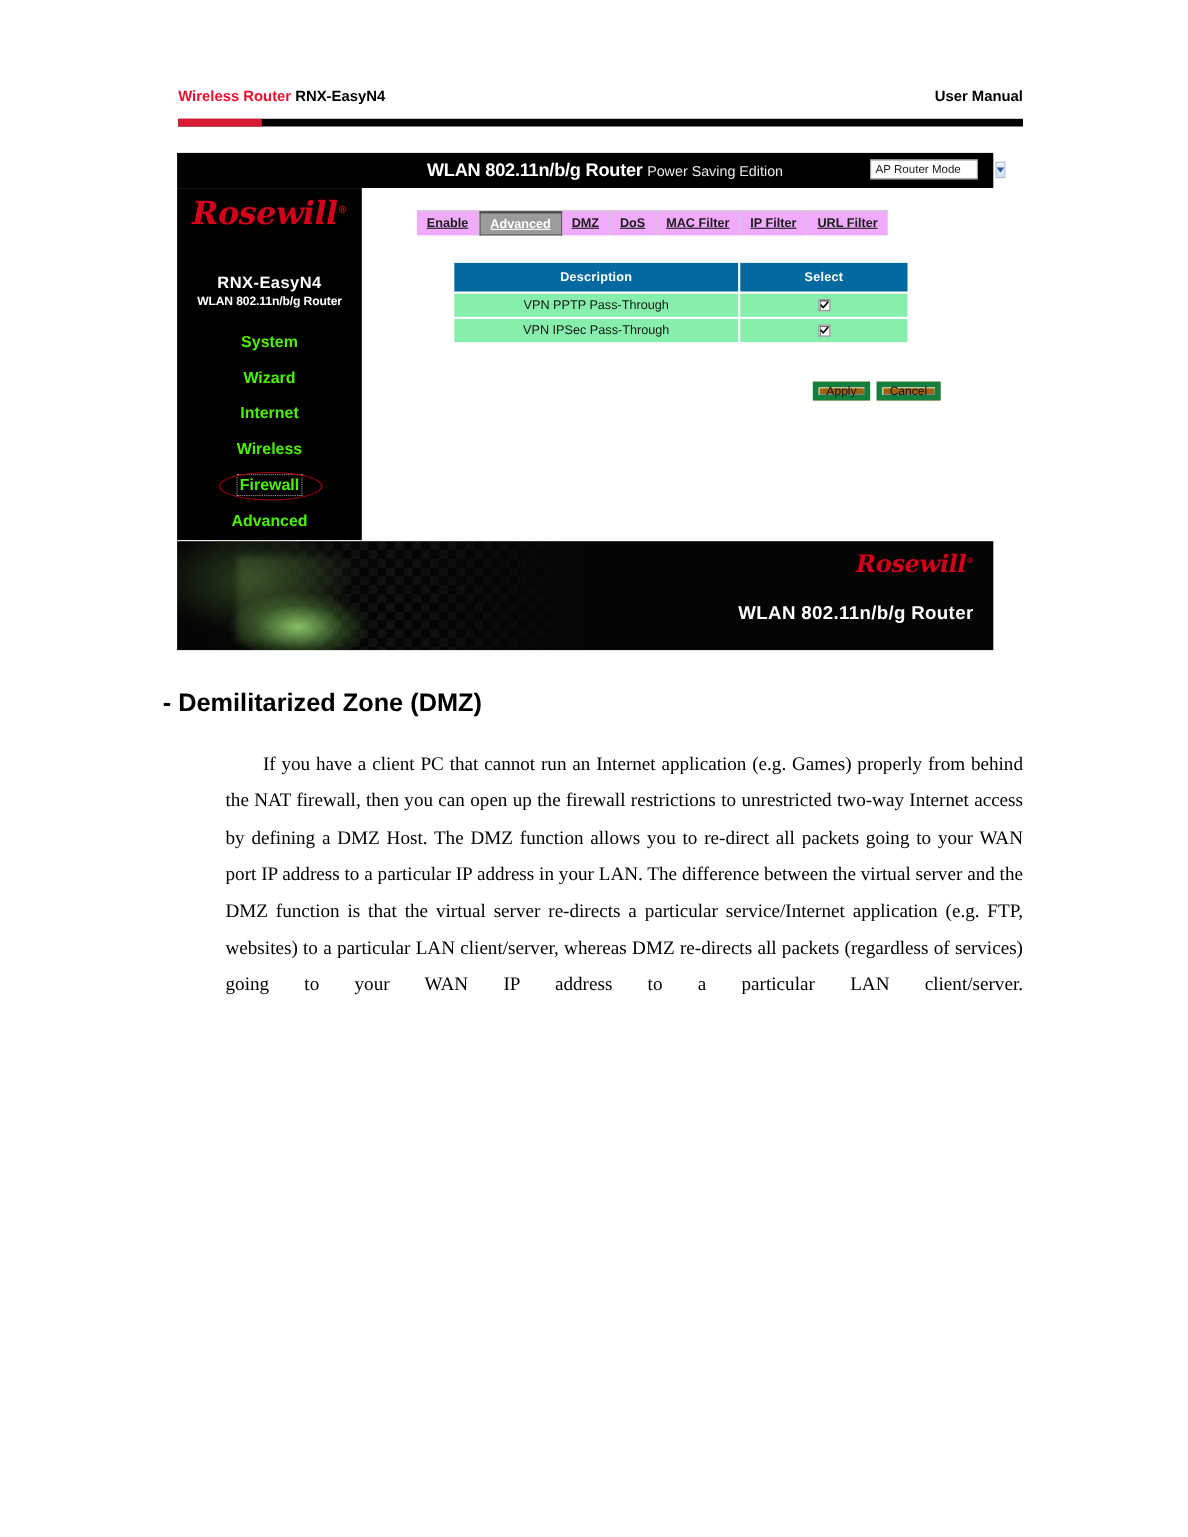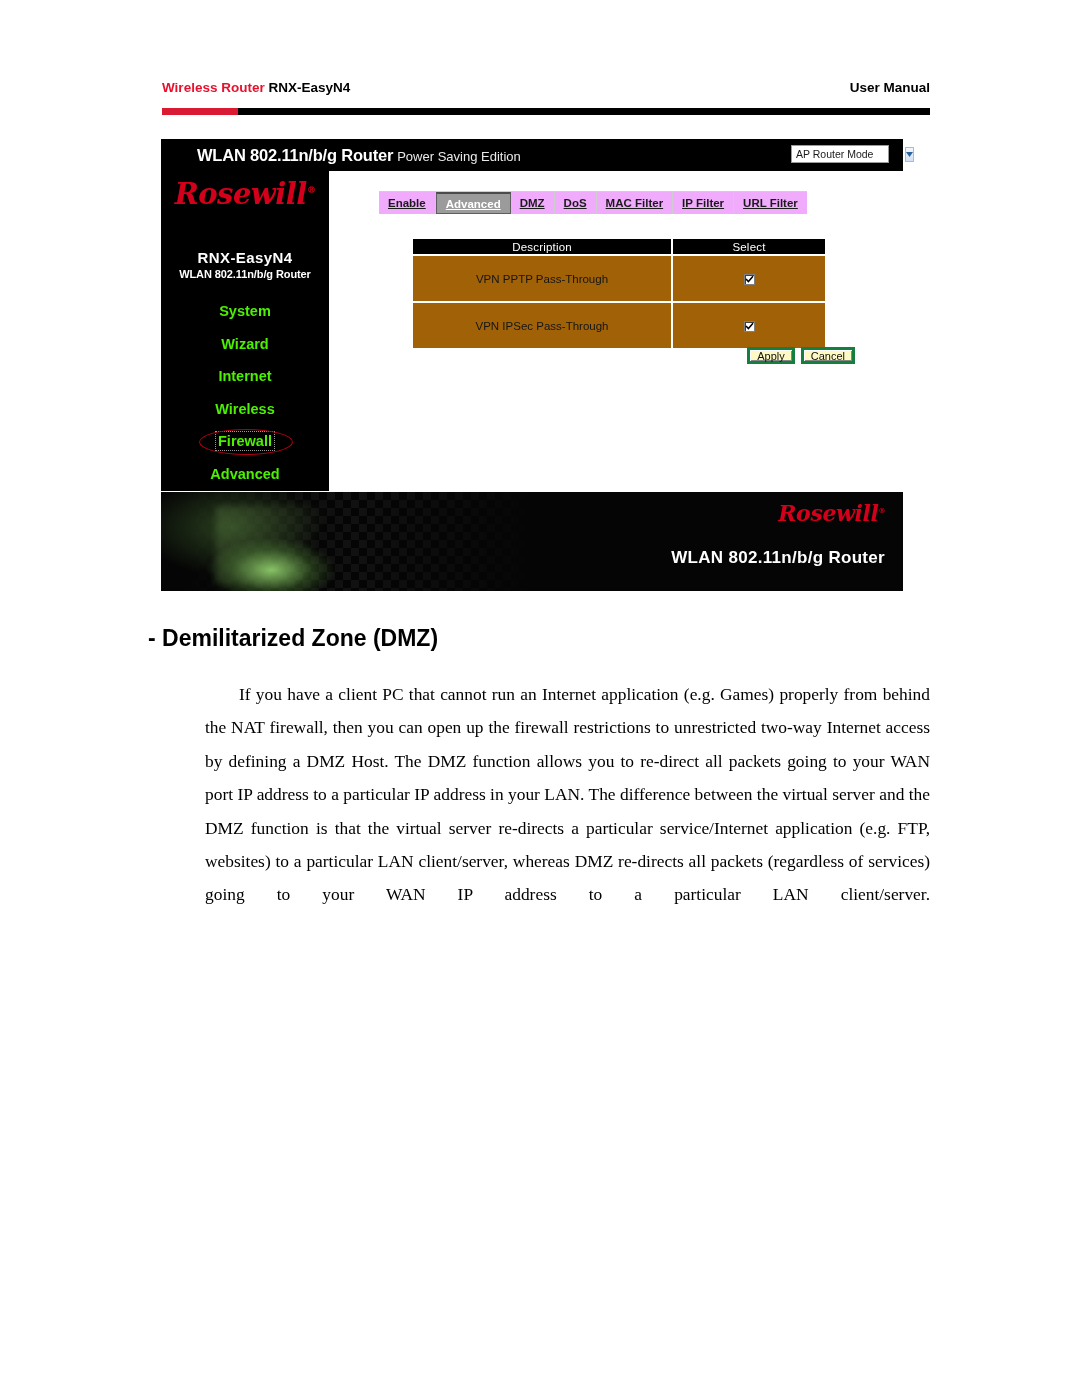--- a/index.html
+++ b/index.html
@@ -79,20 +79,21 @@
     height: 32px;
     background: #000000;
   }
   .router-title {
     position: absolute;
     left: 0;
     top: 0;
     width: 742px;
     height: 38px;
     line-height: 32px;
+    text-align: center;
     white-space: nowrap;
     padding-left: 36px;
     box-sizing: border-box;
   }
   .router-title .t-main {
     font-size: 16.5px;
     font-weight: bold;
     color: #ffffff;
     letter-spacing: -0.2px;
   }
@@ -269,36 +270,36 @@
   .data-table {
     position: absolute;
     left: 82px;
     top: 66px;
     width: 416px;
     border-collapse: separate;
     border-spacing: 2px 2px;
     table-layout: fixed;
   }
   .data-table th {
-    background: #000000;
+    background: #0369a1;
     color: #ffffff;
     font-size: 11.5px;
-    font-weight: normal;
-    height: 15px;
+    font-weight: bold;
+    height: 26px;
     text-align: center;
     padding: 0;
     letter-spacing: 0.2px;
   }
   .data-table td {
-    background: #a16207;
+    background: #86efac;
     height: 17px;
     font-size: 11.5px;
     color: #151515;
     text-align: center;
-    padding: 14px;
+    padding: 2px;
   }
   .col-desc { width: 258px; }
   .col-select { width: 152px; }
 
   .checkbox {
     display: inline-block;
     width: 11px;
     height: 11px;
     background: #ffffff;
     border: 1px solid #808080;
@@ -317,22 +318,22 @@
   .btn-row {
     position: absolute;
     right: 48px;
     top: 176px;
     display: flex;
     gap: 6px;
   }
   .btn {
     min-width: 42px;
     height: 17px;
-    background: #fef9c3;
-    border: 3px solid #15803d;
+    background: #a16207;
+    border: 5px solid #15803d;
     box-shadow: inset 1px 1px 0 #ffffff, inset -1px -1px 0 #858585;
     font-size: 11px;
     color: #101010;
     display: flex;
     align-items: center;
     justify-content: center;
     padding: 0 7px;
     box-sizing: border-box;
     white-space: nowrap;
   }

